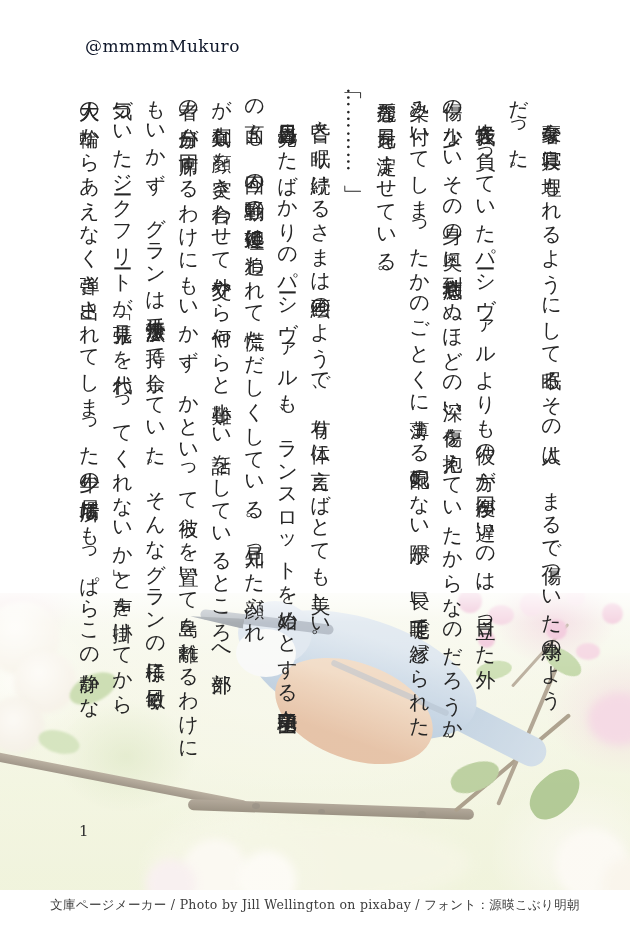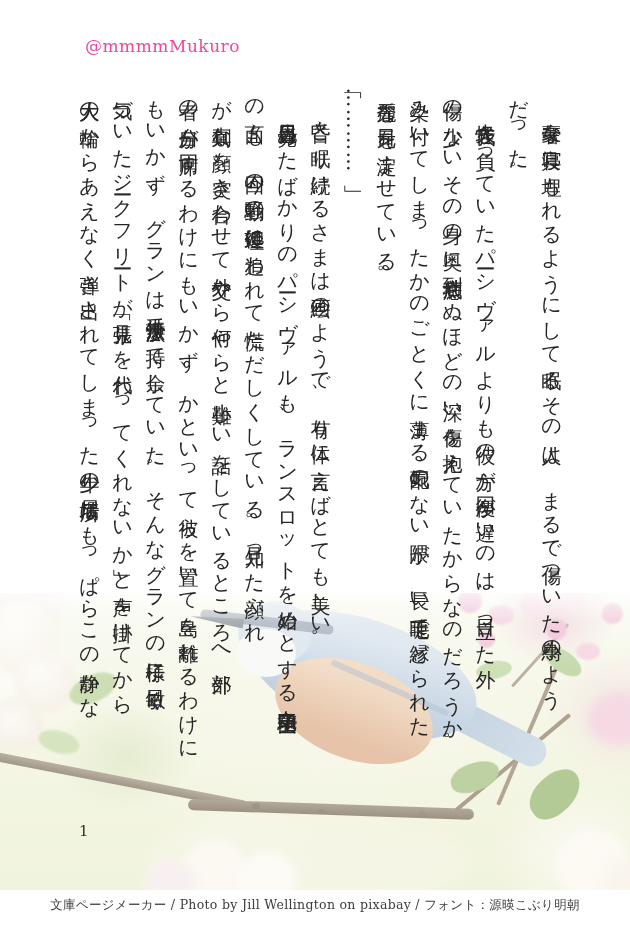--- a/index.html
+++ b/index.html
@@ -2,21 +2,21 @@
 <html lang="ja"><head>
 <meta charset="utf-8">
 <style>
   html,body{margin:0;padding:0;}
   body{
     width:630px;height:928px;position:relative;background:#ffffff;overflow:hidden;
     font-family:"DejaVu Serif","Liberation Serif",serif;
   }
   
   .handle{
-    position:absolute;left:85px;top:36px;font-size:17px;color:#ec4899;
+    position:absolute;left:85px;top:36px;font-size:17px;color:#0f172a;
     letter-spacing:.5px;z-index:3;
   }
   
   .text-layer{
     position:absolute;top:86px;right:62px;height:784px;z-index:2;
     writing-mode:vertical-rl;text-orientation:mixed;
     font-size:20px;line-height:33px;letter-spacing:1.4px;color:#262626;
   }
   .text-layer p{margin:0;padding:0;white-space:nowrap;}
   .page-number{

